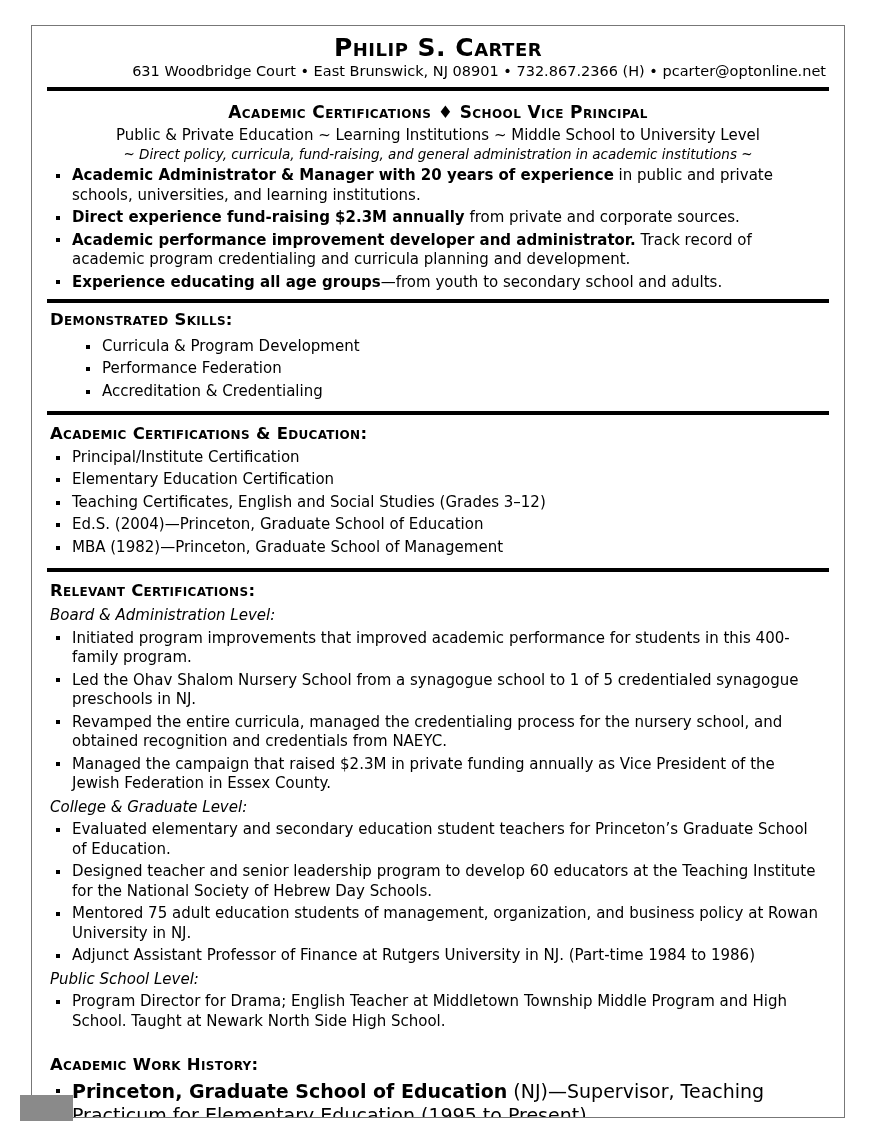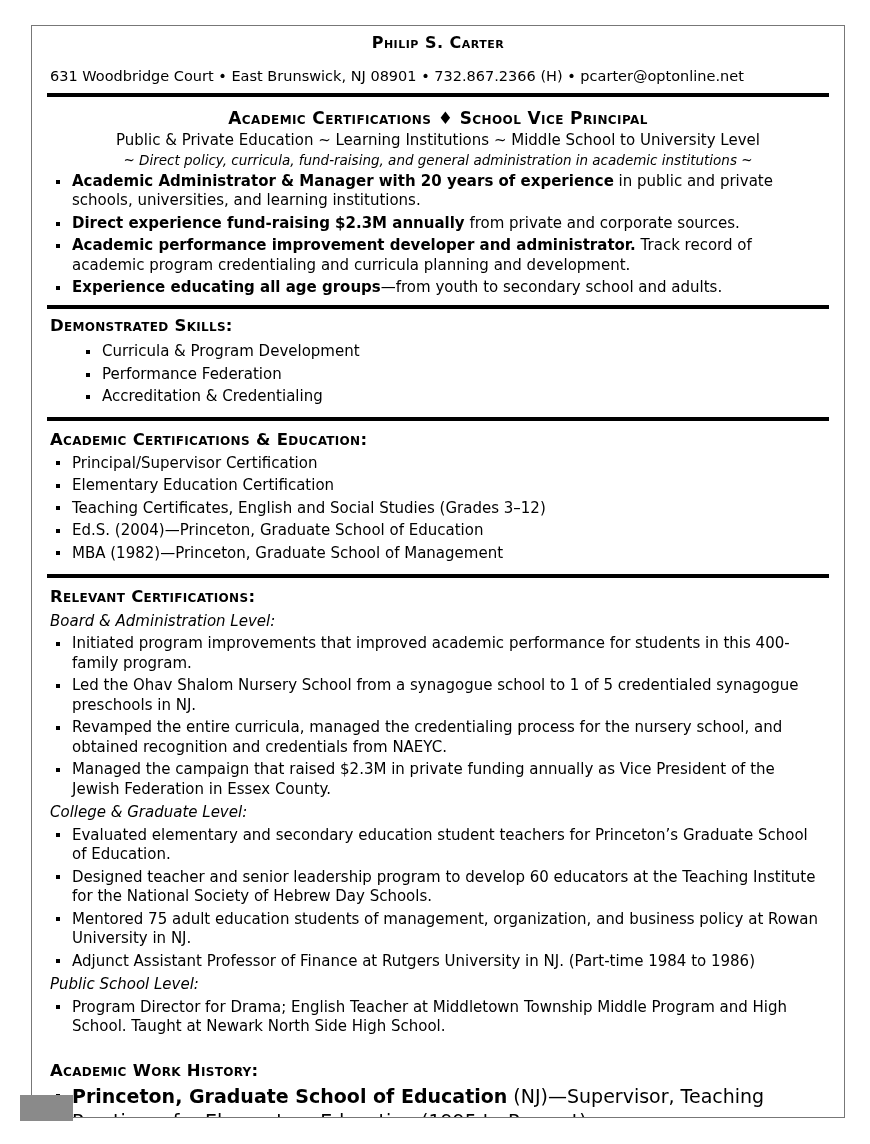--- a/index.html
+++ b/index.html
@@ -30,31 +30,31 @@
 
   .inner {
     padding: 0 18px 0 18px;
     box-sizing: border-box;
     width: 100%;
   }
 
   
   .name {
     text-align: center;
-    font-size: 16px;
+    font-size: 25px;
     font-weight: bold;
     letter-spacing: 0.5px;
     font-variant: small-caps;
     margin: 8px 0 0 0;
     line-height: 1.15;
   }
   .contact {
-    text-align: left;
+    text-align: right;
     font-size: 14.5px;
-    margin: 16px 0 0 0;
+    margin: 0 0 0 0;
     line-height: 1.2;
   }
 
   .rule-thick {
     height: 4px;
     background: #000000;
     margin: 7px 15px 0 15px;
   }
 
   
@@ -213,21 +213,21 @@
           <li>Accreditation &amp; Credentialing</li>
         </ul>
     </div>
   </div>
 
   <div class="rule-thick" style="margin-top:10px;"></div>
 
   <div class="inner">
     <div class="sec-h" style="margin-top:9px;">Academic Certifications &amp; Education:</div>
     <ul class="bl certs" id="certs-list">
-        <li>Principal/Supervisor Certification</li>
+        <li>Principal/Institute Certification</li>
         <li>Elementary Education Certification</li>
         <li>Teaching Certificates, English and Social Studies (Grades 3–12)</li>
         <li>Ed.S. (2004)—Princeton, Graduate School of Education</li>
         <li>MBA (1982)—Princeton, Graduate School of Management</li>
       </ul>
   </div>
 
   <div class="rule-thick" style="margin-top:11px;"></div>
 
   <div class="inner">

